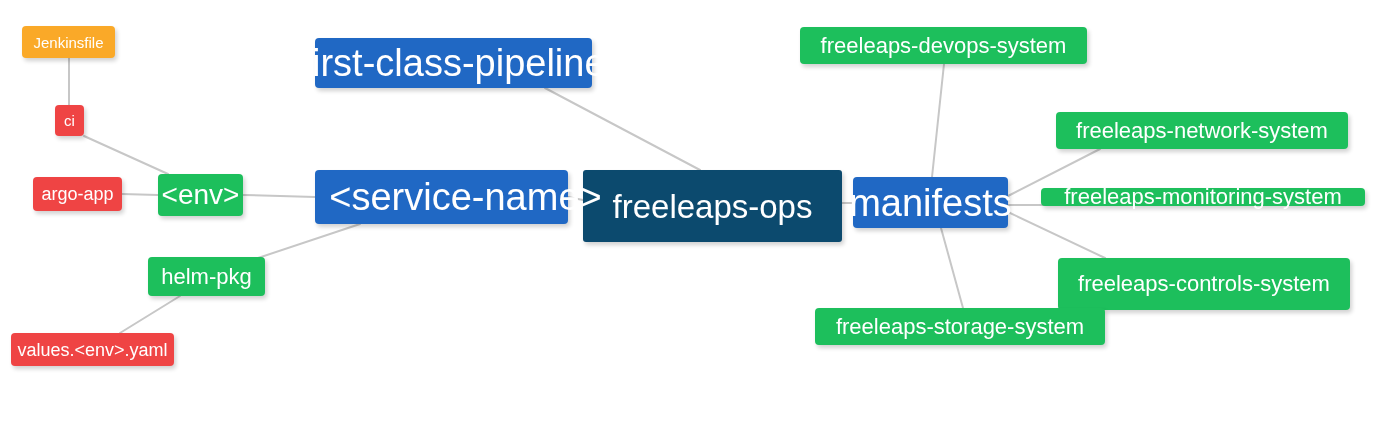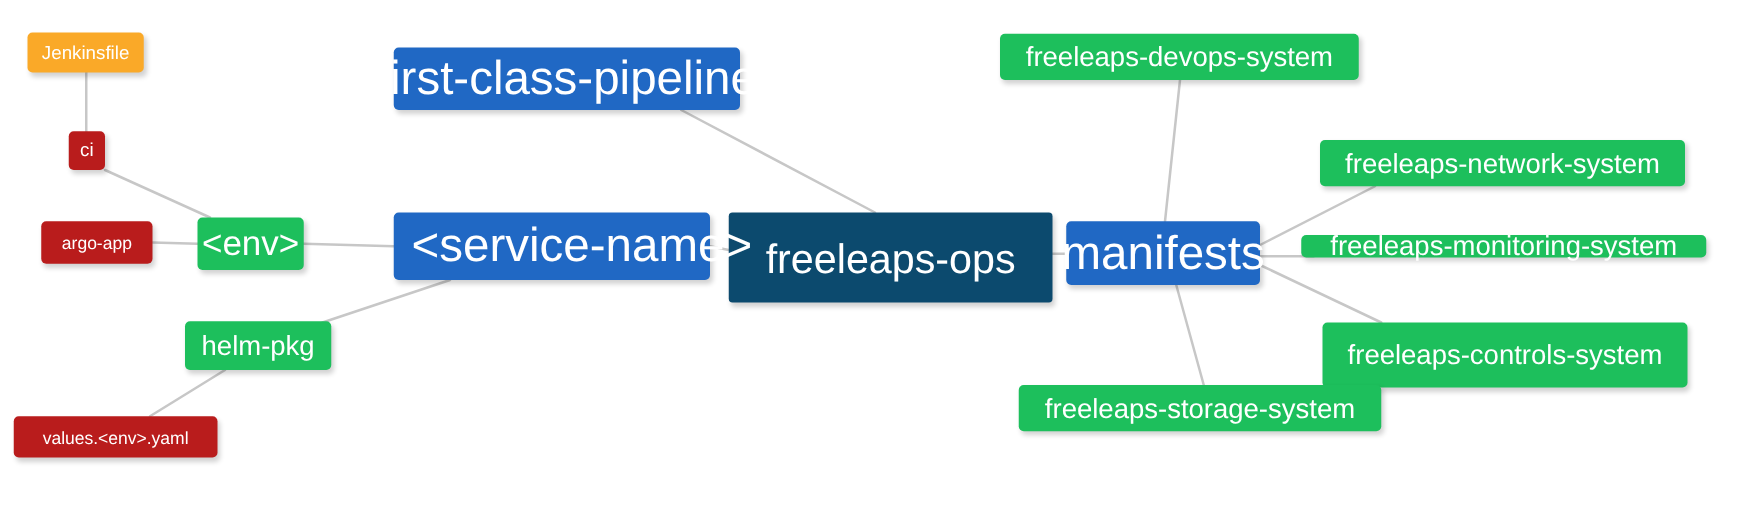--- a/index.html
+++ b/index.html
@@ -18,25 +18,25 @@
     color:#ffffff;
     border-radius:4px;
     white-space:nowrap;
     box-shadow:2px 3px 4px rgba(0,0,0,0.18);
     line-height:1;
   }
   .n-root{background:#0c4a6e;font-size:33px;border-radius:3px;}
   .n-blue{background:#2068c4;}
   .n-green{background:#1dbf5c;}
   .n-orange{background:#faa928;}
-  .n-red{background:#b91c1c;}
+  .n-red{background:#ef4444;}
   .s-xl{font-size:38px;}
   .s-lg{font-size:28px;}
   .s-md{font-size:22px;}
-  .s-sm{font-size:14px;}
+  .s-sm{font-size:18px;}
   .s-xs{font-size:15px;}
 </style>
 </head>
 <body>
 
 <div id="canvas">
   <svg id="edges" viewBox="0 0 1390 421">
       <line x1="568" y1="197" x2="583" y2="200" stroke="#c7c7c7" stroke-width="2" stroke-linecap="round"></line>
       <line x1="842" y1="203" x2="853" y2="203" stroke="#c7c7c7" stroke-width="2" stroke-linecap="round"></line>
       <line x1="545" y1="88" x2="700" y2="170" stroke="#c7c7c7" stroke-width="2" stroke-linecap="round"></line>

